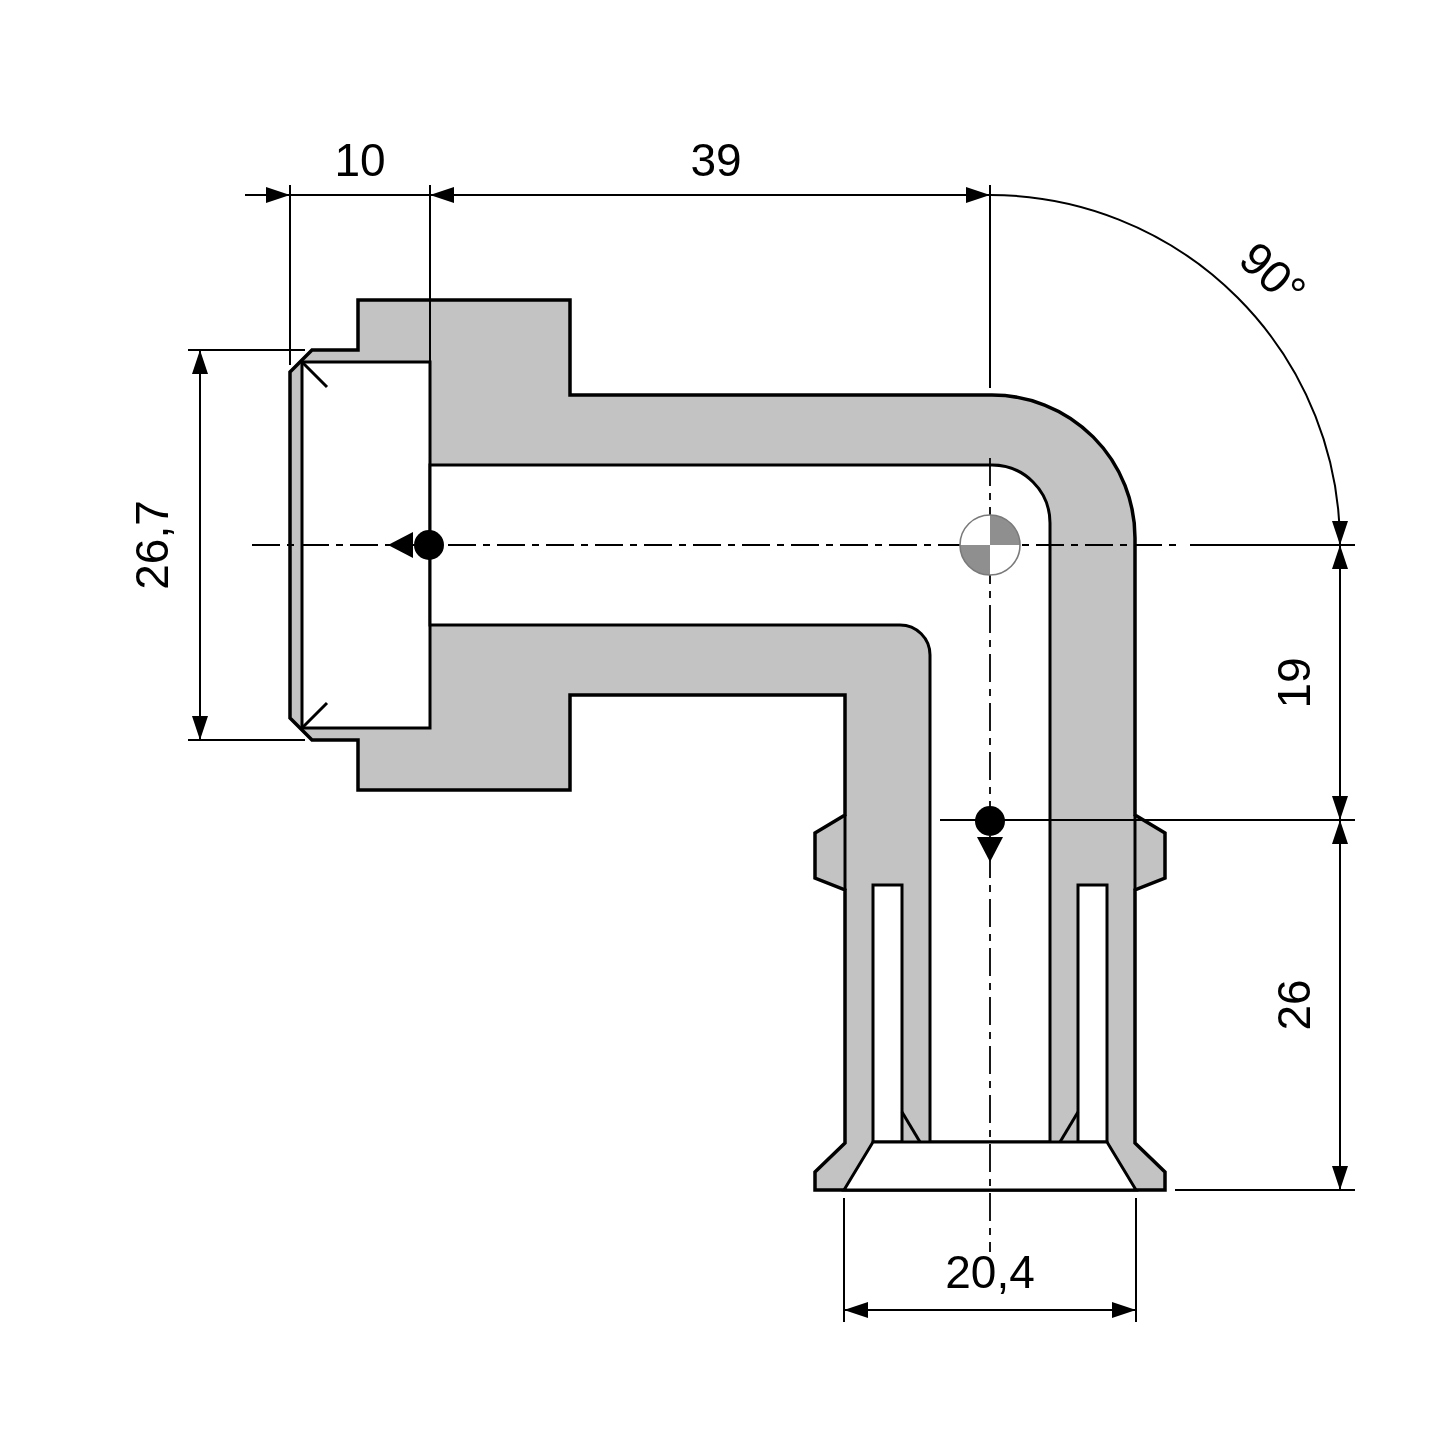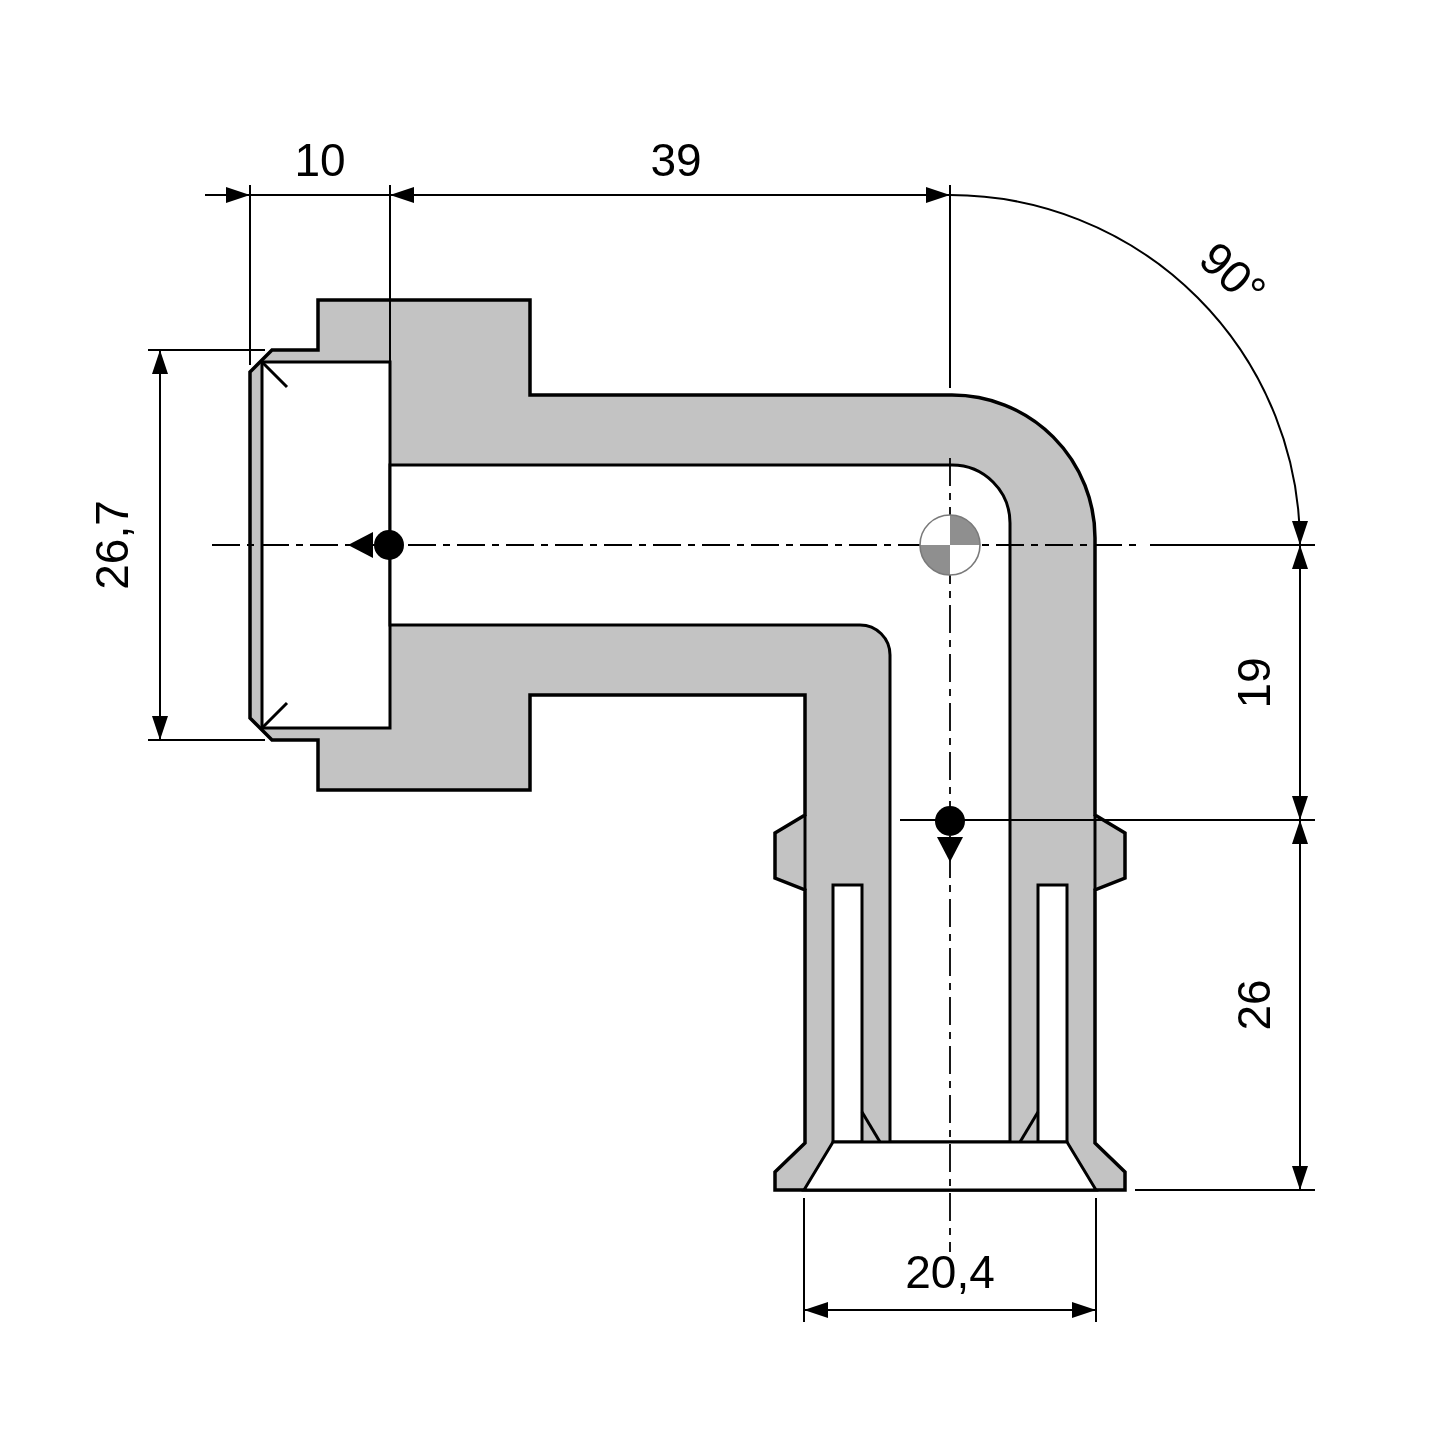--- a/index.html
+++ b/index.html
@@ -1,18 +1,19 @@
 <!DOCTYPE html>
 <html><head>
 <meta charset="utf-8">
 <style>
   html,body{margin:0;padding:0;background:#ffffff;}
   .canvas{
     width:1232px;height:1445px;background:#4d7c0f;position:relative;
     font-family:"Liberation Sans", sans-serif;
+    margin-left:40px;
   }
   svg{display:block;}
   text{
     font-family:"Liberation Sans", sans-serif;
     font-size:46px;
     fill:#000000;
   }
   .outline{stroke:#000000;stroke-width:3.5;stroke-linejoin:miter;}
   .cut{stroke:#000000;stroke-width:3;fill:#ffffff;}
   .detail{stroke:#000000;stroke-width:3;fill:none;}

